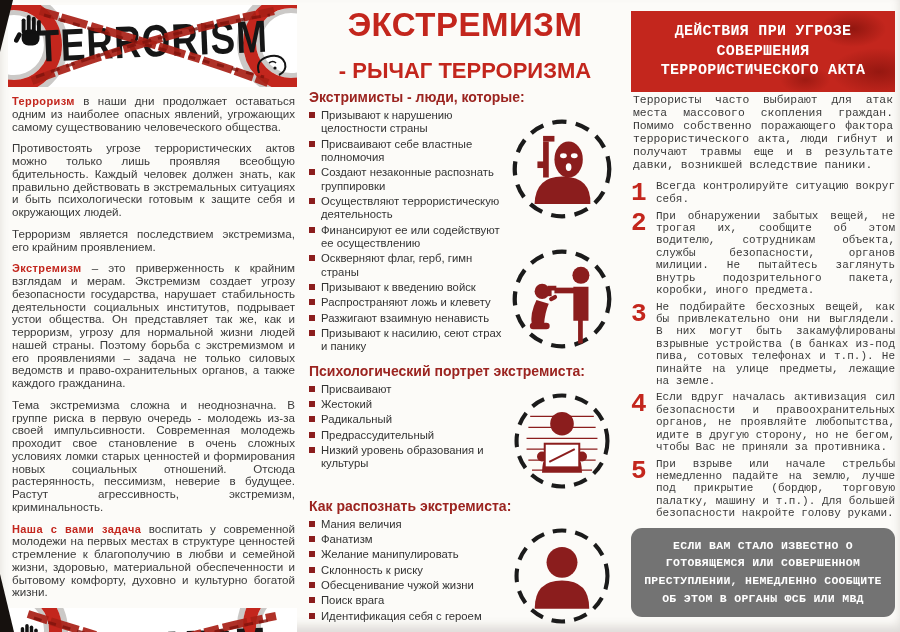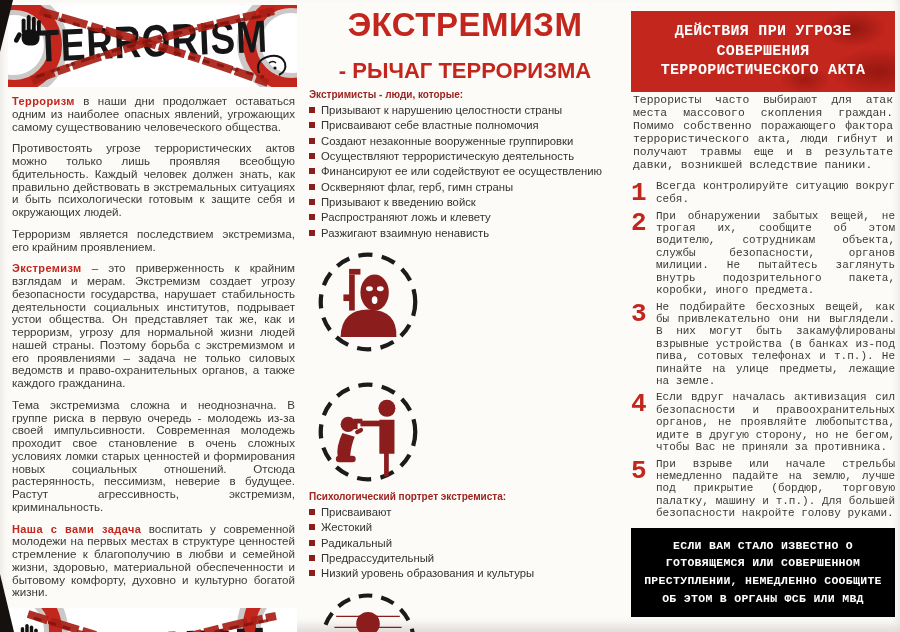--- a/index.html
+++ b/index.html
@@ -37,22 +37,22 @@
 
   
   .ltext { padding:8px 2px 0 4px; }
   .ltext p { font-size:11.6px; line-height:1.1; color:#3a3a3a; text-align:justify; margin-bottom:9px; }
   .lead { color:#c3261d; font-weight:800; font-size:11px; letter-spacing:.4px; }
 
   
   .m-title { text-align:center; color:#c3261d; font-weight:900; line-height:1; margin-top:4px; }
   .m-title .t1 { font-size:33px; letter-spacing:.5px; }
   .m-title .t2 { font-size:22px; margin-top:19px; }
-  .sec-h { color:#9b2420; font-weight:800; font-size:10px; margin:7px 0 4px; }
-  .mrow { display:flex;flex-direction:column; }
+  .sec-h { color:#9b2420; font-weight:800; font-size:14px; margin:7px 0 4px; }
+  .mrow { display:flex; }
   .mlist { flex:1; min-width:0; }
   .micons { width:118px; display:flex; flex-direction:column; align-items:center;
             justify-content:flex-start; gap:26px; padding-top:8px; }
   ul.bul { list-style:none; }
   ul.bul li { display:flex; font-size:11.3px; line-height:1.18; color:#333; margin-bottom:2px; }
   ul.bul .sq { flex:none; width:6px; height:6px; background:#8b1d1d; margin:3px 6px 0 0; }
   .kinds-h { font-family:"Liberation Serif", serif; font-weight:700; color:#9c2a22;
              font-size:19px; text-align:center; margin:14px 0 9px; word-spacing:6px; }
   .icon-circle { display:block; }
 
@@ -64,23 +64,23 @@
       radial-gradient(48px 26px at 84% 22%, rgba(105,9,4,.55), transparent 70%),
       radial-gradient(70px 34px at 94% 75%, rgba(105,9,4,.5), transparent 70%),
       radial-gradient(36px 20px at 66% 85%, rgba(105,9,4,.4), transparent 70%),
       #c3261d;
   }
   .r-intro { margin:2px 2px 8px; font-size:11.4px; line-height:1.15; color:#3a3a3a; text-align:justify; }
   .step { display:flex; margin-bottom:4px; }
   .step-num { flex:none; width:25px; color:#c3261d; font-size:26px; font-weight:800;
               line-height:.9; padding-top:2px; }
   .step-text { flex:1; font-size:11px; line-height:1.13; color:#3a3a3a; text-align:justify; }
-  .alertbox { margin-top:8px; background:#000000; padding:9px 10px;
+  .alertbox { margin-top:8px; background:#737373; padding:9px 10px;
               color:#fff; font-weight:800; font-size:11.5px; line-height:1.55;
-              text-align:center; letter-spacing:.3px; }
+              text-align:center; letter-spacing:.3px;border-radius:11px; }
   .nelzya-h { color:#c3261d; font-size:30px; font-weight:900; letter-spacing:1px; margin:10px 0 6px; }
 </style>
 </head>
 <body>
 
 <div class="page">
   <div class="corner tl"></div>
   <div class="corner bl"></div>
 
   <div class="col-left">
@@ -160,21 +160,21 @@
           <li>
             <span class="sq"></span>
             <span>Призывают к нарушению целостности страны</span>
           </li>
           <li>
             <span class="sq"></span>
             <span>Присваивают себе властные полномочия</span>
           </li>
           <li>
             <span class="sq"></span>
-            <span>Создают незаконные вооруженные группировки</span>
+            <span>Создают незаконные распознать группировки</span>
           </li>
           <li>
             <span class="sq"></span>
             <span>Осуществляют террористическую деятельность</span>
           </li>
           <li>
             <span class="sq"></span>
             <span>Финансируют ее или содействуют ее осуществлению</span>
           </li>
           <li>
@@ -185,20 +185,24 @@
             <span class="sq"></span>
             <span>Призывают к введению войск</span>
           </li>
           <li>
             <span class="sq"></span>
             <span>Распространяют ложь и клевету</span>
           </li>
           <li>
             <span class="sq"></span>
             <span>Разжигают взаимную ненависть</span>
+          </li>
+          <li>
+            <span class="sq"></span>
+            <span>Призывают к насилию, сеют страх и панику</span>
           </li>
         </ul>
       <div class="micons">
         <svg class="icon-circle" width="104" height="104" viewBox="0 0 110 110">
           <circle cx="55" cy="55" r="50" fill="none" stroke="#1b1b1b" stroke-width="4.5" stroke-dasharray="15 10"></circle>
           <g fill="#8b1d1d">
             <path d="M26 92 Q27 62 57 63 Q86 64 85 92 Z"></path>
             <rect x="35" y="26" width="6" height="38"></rect>
             <rect x="35" y="20" width="12" height="6"></rect>
             <rect x="29" y="47" width="7" height="7"></rect>
@@ -292,20 +296,24 @@
             <span>Склонность к риску</span>
           </li>
           <li>
             <span class="sq"></span>
             <span>Обесценивание чужой жизни</span>
           </li>
           <li>
             <span class="sq"></span>
             <span>Поиск врага</span>
           </li>
+          <li>
+            <span class="sq"></span>
+            <span>Идентификация себя с героем</span>
+          </li>
         </ul>
       <div class="micons">
         <svg class="icon-circle" width="100" height="100" viewBox="0 0 110 110">
           <circle cx="55" cy="55" r="50" fill="none" stroke="#1b1b1b" stroke-width="4.5" stroke-dasharray="15 10"></circle>
           <g fill="#8b1d1d">
             <circle cx="55" cy="40" r="17"></circle>
             <path d="M25 91 q0 -31 30 -31 q30 0 30 31 z"></path>
           </g>
         </svg>
       </div>

